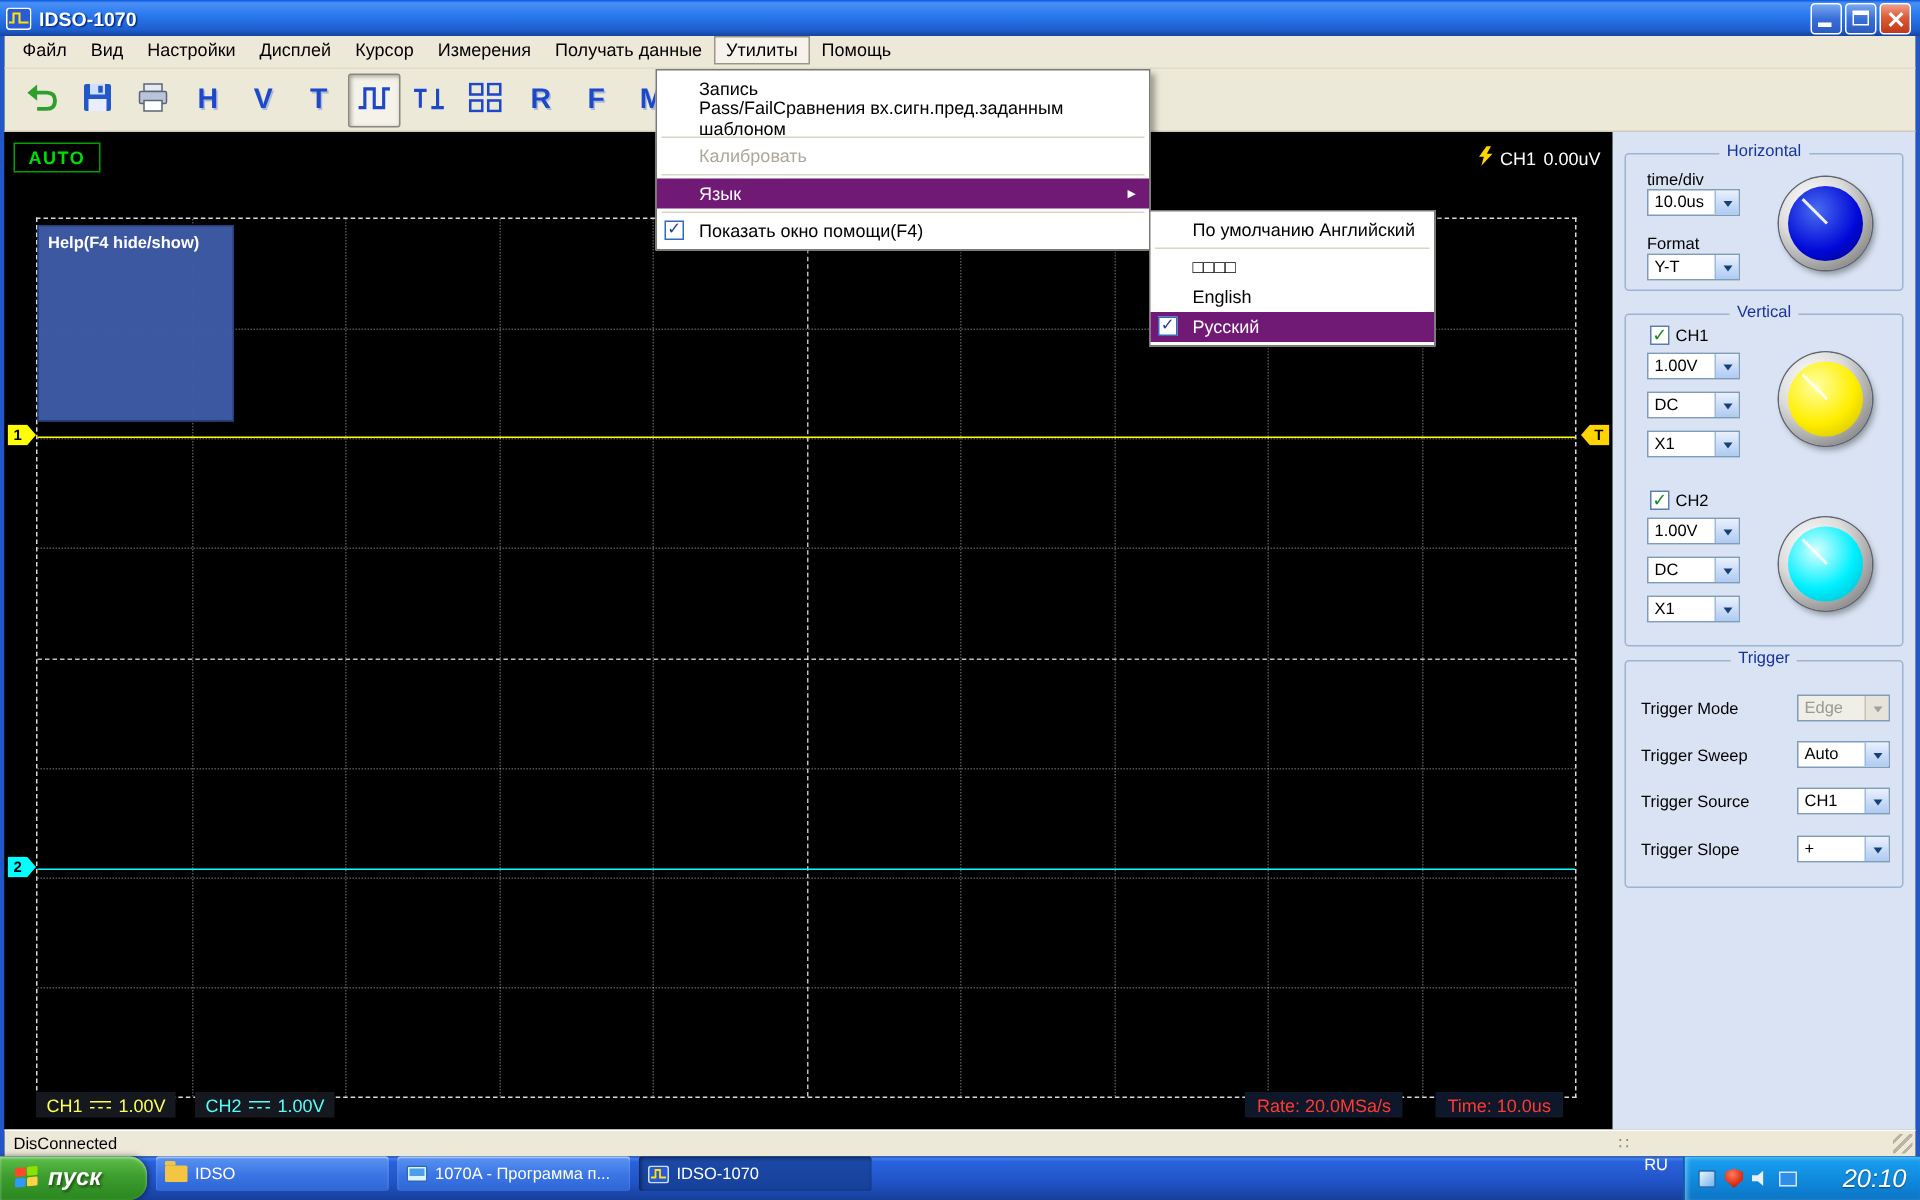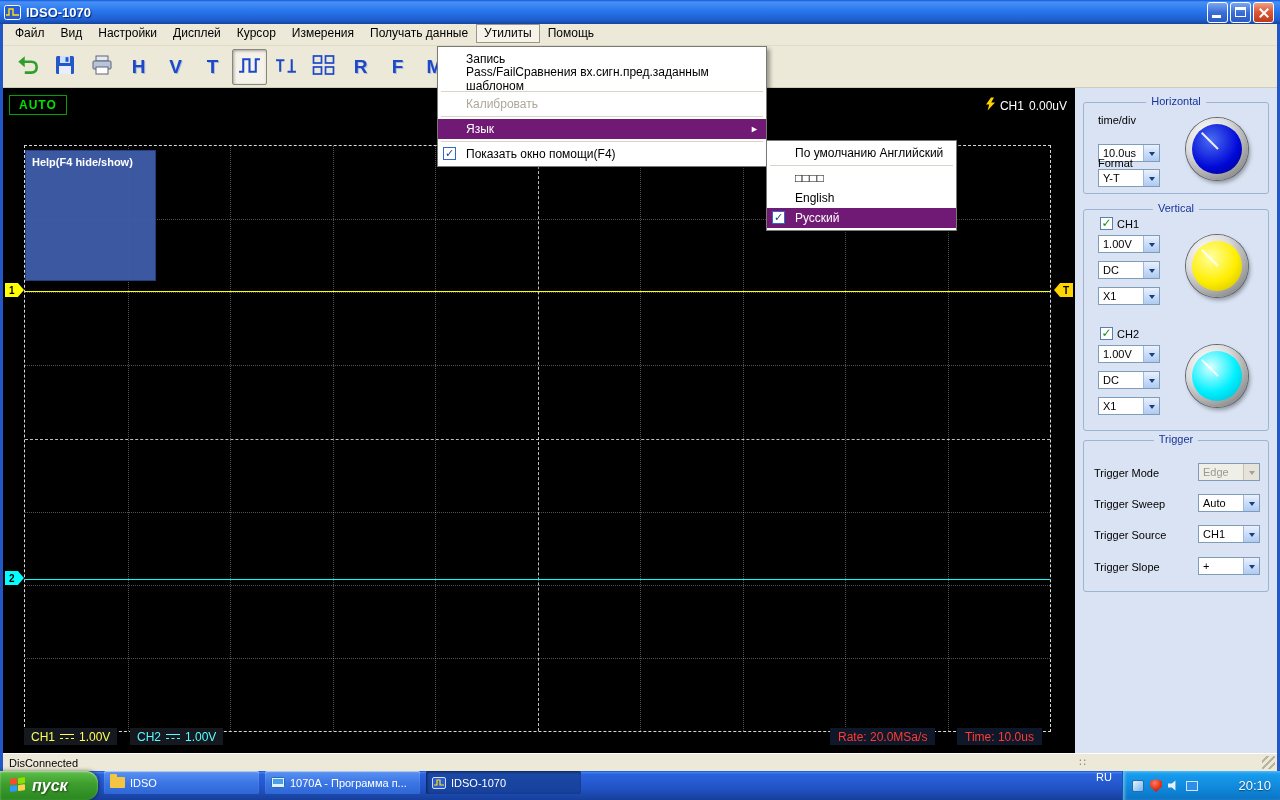--- a/index.html
+++ b/index.html
@@ -132,21 +132,21 @@
     display:flex; align-items:center; gap:5px; padding:0 6px; overflow:hidden; white-space:nowrap; }
   .taskbtn.active { background:linear-gradient(180deg,#1c4aa8,#16409a);
     box-shadow:inset 1px 1px 3px rgba(0,0,0,.55); }
   .folder-ic { width:15px; height:11px; background:#f4c542; border-radius:1px; position:relative; flex:none; }
   .folder-ic::before { content:""; position:absolute; left:0; top:-3px; width:7px; height:3px; background:#f4c542; border-radius:1px 1px 0 0; }
   .app-ic { width:14px; height:12px; flex:none; }
   .tb-lang { color:#fff; font-size:11px; margin-left:auto; padding:0 10px; }
   .tray { height:29px; width:158px; background:linear-gradient(180deg,#19a1f2,#0f87da 60%,#0c74c4);
     border-left:1px solid #0a5ea8; box-shadow:inset 2px 1px 3px rgba(255,255,255,.35);
     display:flex; align-items:center; gap:6px; padding:0 9px; }
-  .tray .clock { color:#fff; font-size:13px; margin-left:auto; text-shadow:0 1px 1px #064a80; }
+  .tray .clock { color:#fff; font-size:17px; margin-left:auto; text-shadow:0 1px 1px #064a80;font-style:italic; }
   .ti { flex:none; }
   .ti-shield { width:12px; height:13px; clip-path:polygon(50% 0,100% 18%,100% 58%,50% 100%,0 58%,0 18%);
     background:radial-gradient(circle at 40% 30%,#ff7a60,#d81e00 70%); }
   .ti-speaker { width:12px; height:11px; clip-path:polygon(0 32%,32% 32%,62% 4%,62% 96%,32% 68%,0 68%); background:#e8eef6; }
   .ti-net { width:12px; height:10px; background:#2f8fe8; border:1px solid #cfe4ff; }
   .ti-app { width:12px; height:12px; border-radius:2px; background:linear-gradient(135deg,#eaf4ff,#6fb4ef); border:1px solid #2a6ab0; }
 </style>
 </head>
 <body>
 
@@ -308,21 +308,21 @@
     </div>
     <div class="redlab" style="left:827px">Rate: 20.0MSa/s</div>
     <div class="redlab" style="left:954px">Time: 10.0us</div>
   </div>
 
   <div class="panel">
 
     <div class="group" style="top:14px;height:92px">
       <span class="gtitle">Horizontal</span>
       <span class="plabel" style="left:14px;top:11px">time/div</span>
-      <span class="combo" style="left:14px;top:41px">
+      <span class="combo" style="left:14px;top:23px">
           <span>10.0us</span>
           <span class="ab">
             <i></i>
           </span>
         </span>
       <span class="plabel" style="left:14px;top:54px">Format</span>
       <span class="combo" style="left:14px;top:66px">
           <span>Y-T</span>
           <span class="ab">
             <i></i>

